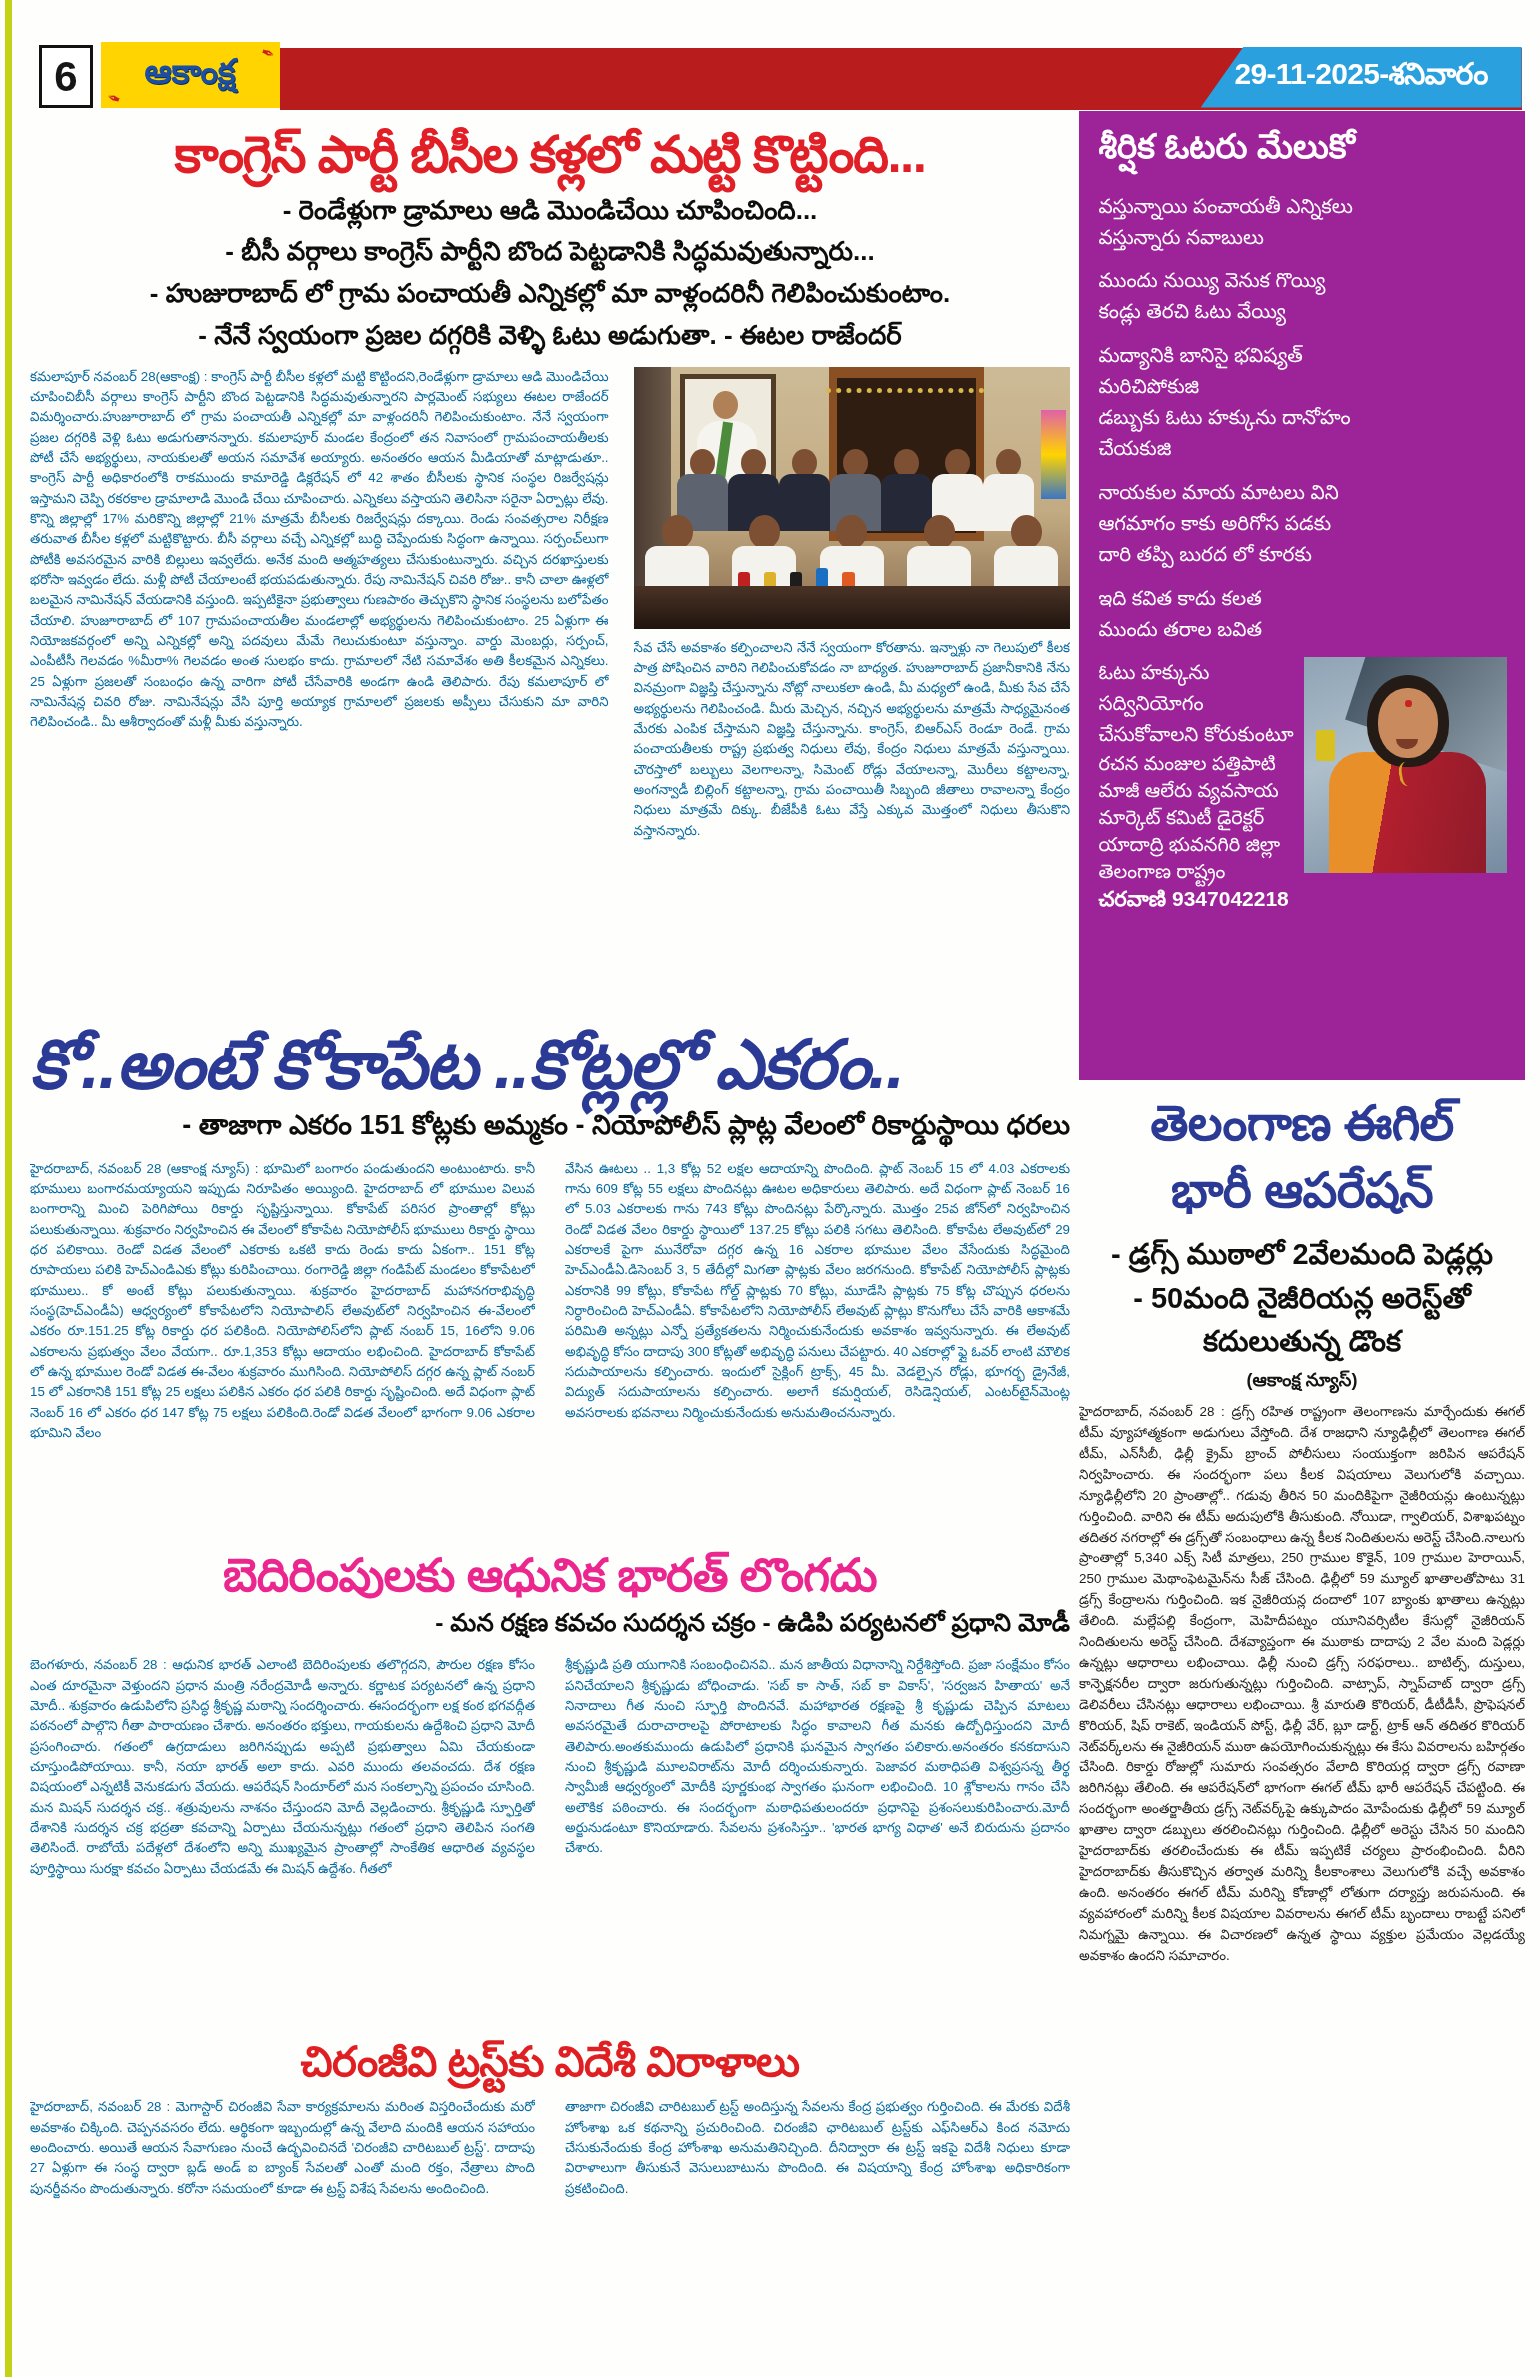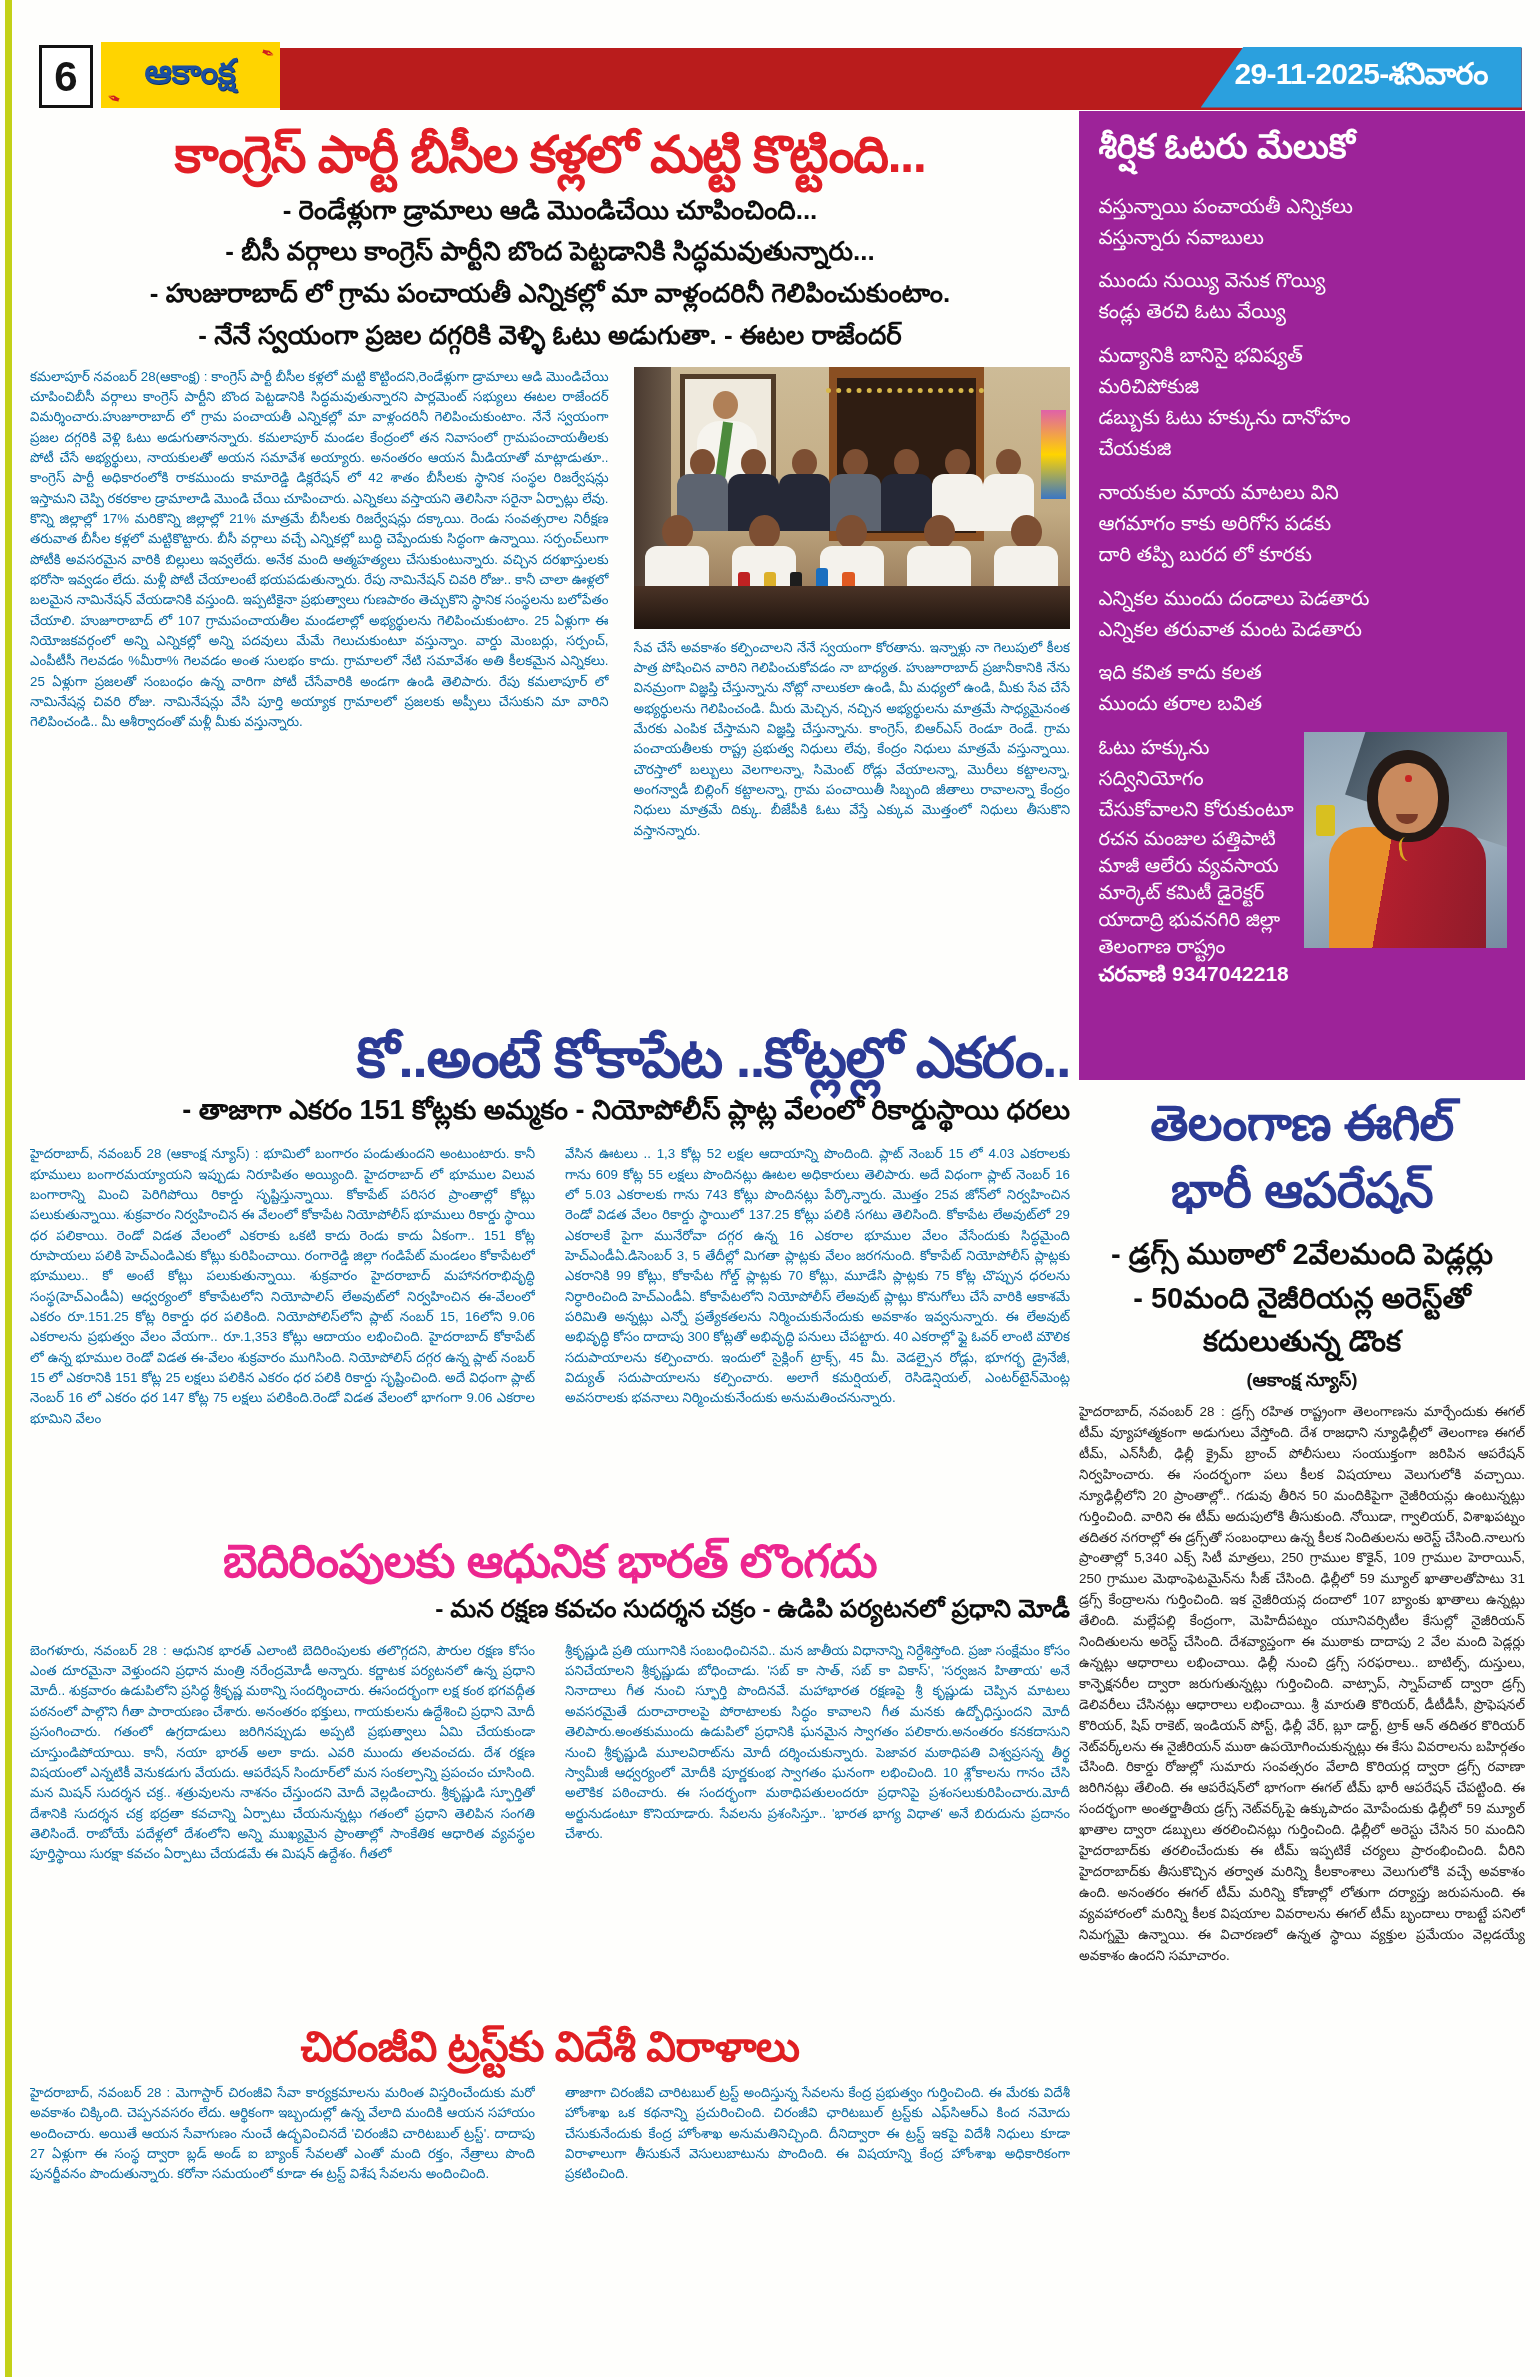--- a/index.html
+++ b/index.html
@@ -74,21 +74,21 @@
   .ap-bin{position:absolute;left:12px;top:73px;width:19.4px;height:31px;background:#d8c020;border-radius:3px;}
   .ap-hair{position:absolute;left:63px;top:18px;width:82px;height:92px;border-radius:50% 50% 45% 45%;background:#241a16;}
   .ap-face{position:absolute;left:74px;top:31px;width:60px;height:70px;border-radius:48%;background:#c98a5e;}
   .ap-bindi{position:absolute;left:101px;top:43px;width:6.7px;height:6.7px;border-radius:50%;background:#c82222;}
   .ap-smile{position:absolute;left:92px;top:82px;width:22.4px;height:9.7px;border-radius:0 0 15px 15px;background:#7a3b28;}
   .ap-body{position:absolute;left:25px;top:95px;width:157px;height:127px;border-radius:34px 34px 0 0;
            background:linear-gradient(100deg,#e88f2a 0%,#e88f2a 36%,#b31f2e 36%,#8f1b2a 100%);}
   .ap-necklace{position:absolute;left:95px;top:104px;width:19.4px;height:25px;border-left:3px solid #d9a520;border-radius:40%;transform:rotate(-8deg);}
 
   
-  .h-blue{font-size:56px;font-weight:800;color:#2b3a94;text-align:right;letter-spacing:-1.5px;margin:25px 0 4.5px;line-height:1.2;}
+  .h-blue{font-size:68px;font-weight:800;color:#2b3a94;text-align:left;letter-spacing:-1.5px;margin:25px 0 4.5px;line-height:1.2;font-style:italic;}
   .sub-one{text-align:right;font-size:27px;font-weight:bold;color:#0e0e0e;margin-bottom:12px;}
   .two-cols{display:flex;gap:30px;}
   .a2-col{width:50%;height:367px;overflow:hidden;}
   .h-pink{font-size:46px;font-weight:800;color:#ec268f;text-align:center;letter-spacing:-0.7px;margin:22.4px 0 6px;line-height:1.2;}
   .sub-one.small{font-size:24.6px;}
   .a3-col{width:50%;height:362px;overflow:hidden;}
   .h-red2{font-size:42px;font-weight:800;color:#e01f23;text-align:center;letter-spacing:-0.7px;margin:19.4px 0 10.4px;line-height:1.2;}
   .a4-col{width:50%;height:203px;overflow:hidden;}
 
   
@@ -252,24 +252,20 @@
         <div class="stanza">
           <div class="poem-line">మద్యానికి బానిసై భవిష్యత్</div>
           <div class="poem-line">మరిచిపోకుజి</div>
           <div class="poem-line">డబ్బుకు ఓటు హక్కును దానోహం</div>
           <div class="poem-line">చేయకుజి</div>
         </div>
         <div class="stanza">
           <div class="poem-line">నాయకుల మాయ మాటలు విని</div>
           <div class="poem-line">ఆగమాగం కాకు అరిగోస  పడకు</div>
           <div class="poem-line">దారి తప్పి బురద లో కూరకు</div>
-        </div>
-        <div class="stanza">
-          <div class="poem-line">ఎన్నికల ముందు దండాలు పెడతారు</div>
-          <div class="poem-line">ఎన్నికల తరువాత మంట పెడతారు</div>
         </div>
         <div class="stanza">
           <div class="poem-line">ఇది కవిత కాదు కలత</div>
           <div class="poem-line">ముందు తరాల బవిత</div>
         </div>
 
         <div class="sb-bottom">
           <div class="sb-author">
             <div class="poem-line">ఓటు హక్కును సద్వినియోగం</div>
             <div class="poem-line">చేసుకోవాలని కోరుకుంటూ</div>

